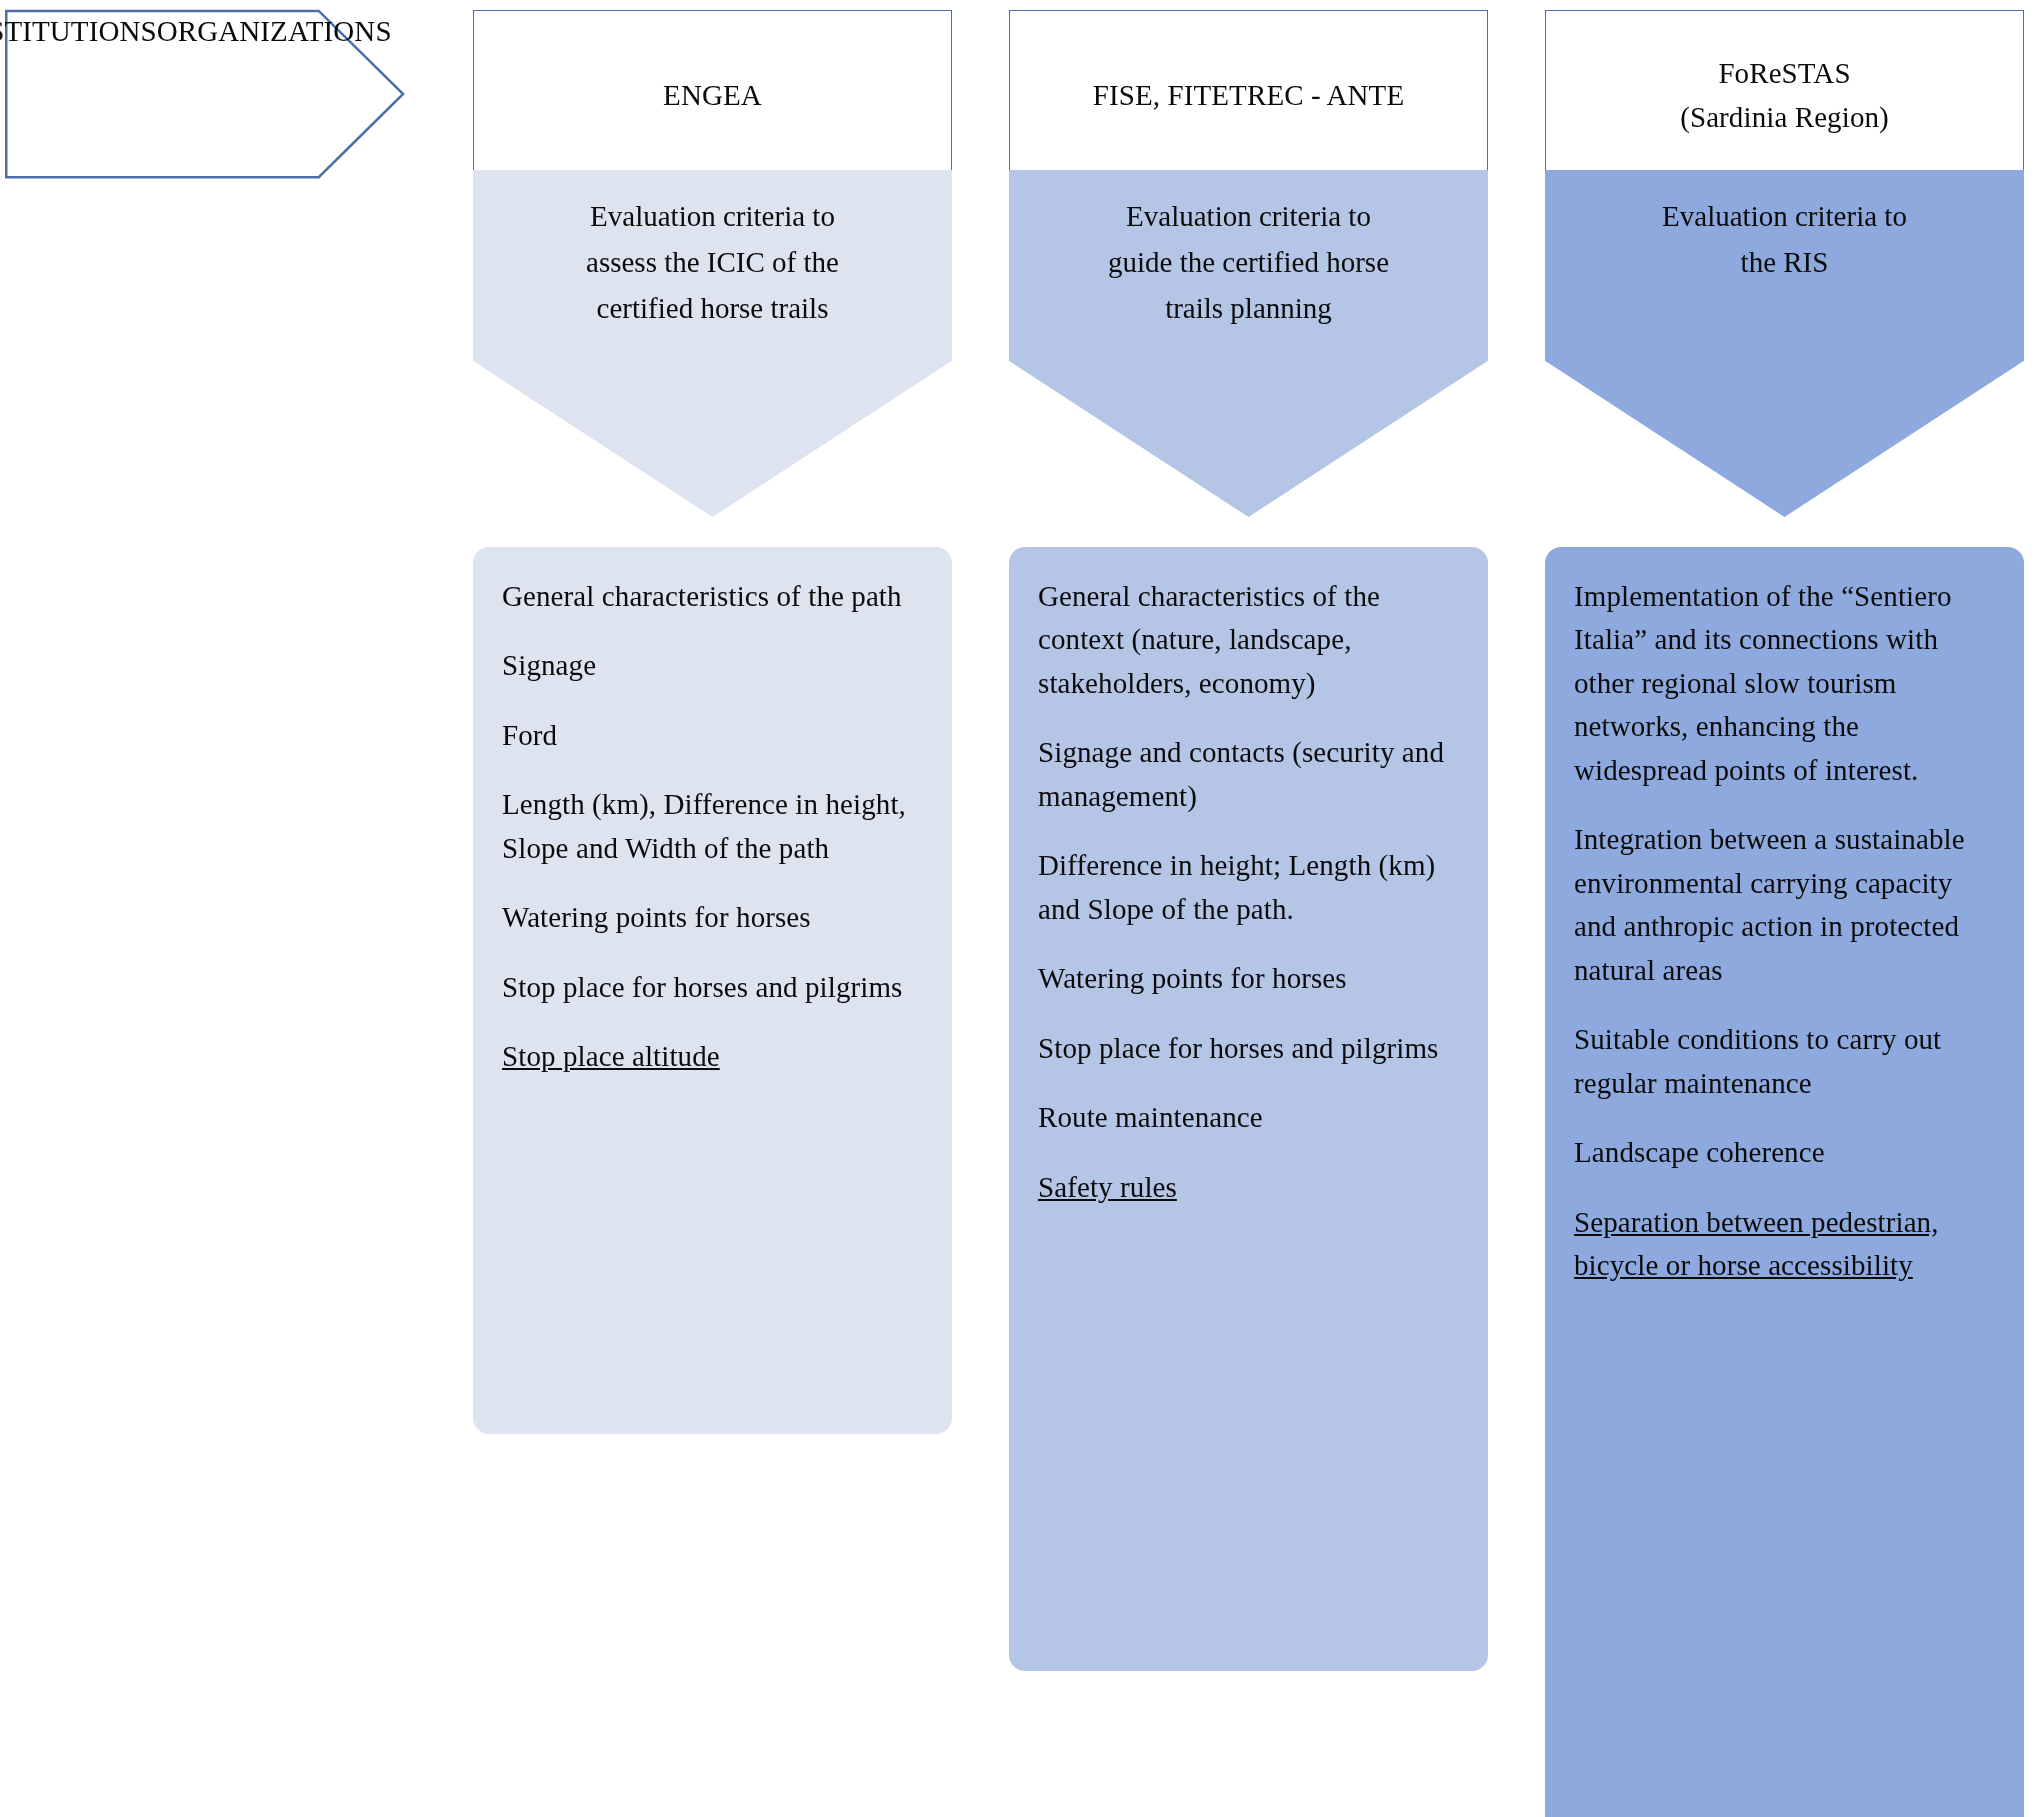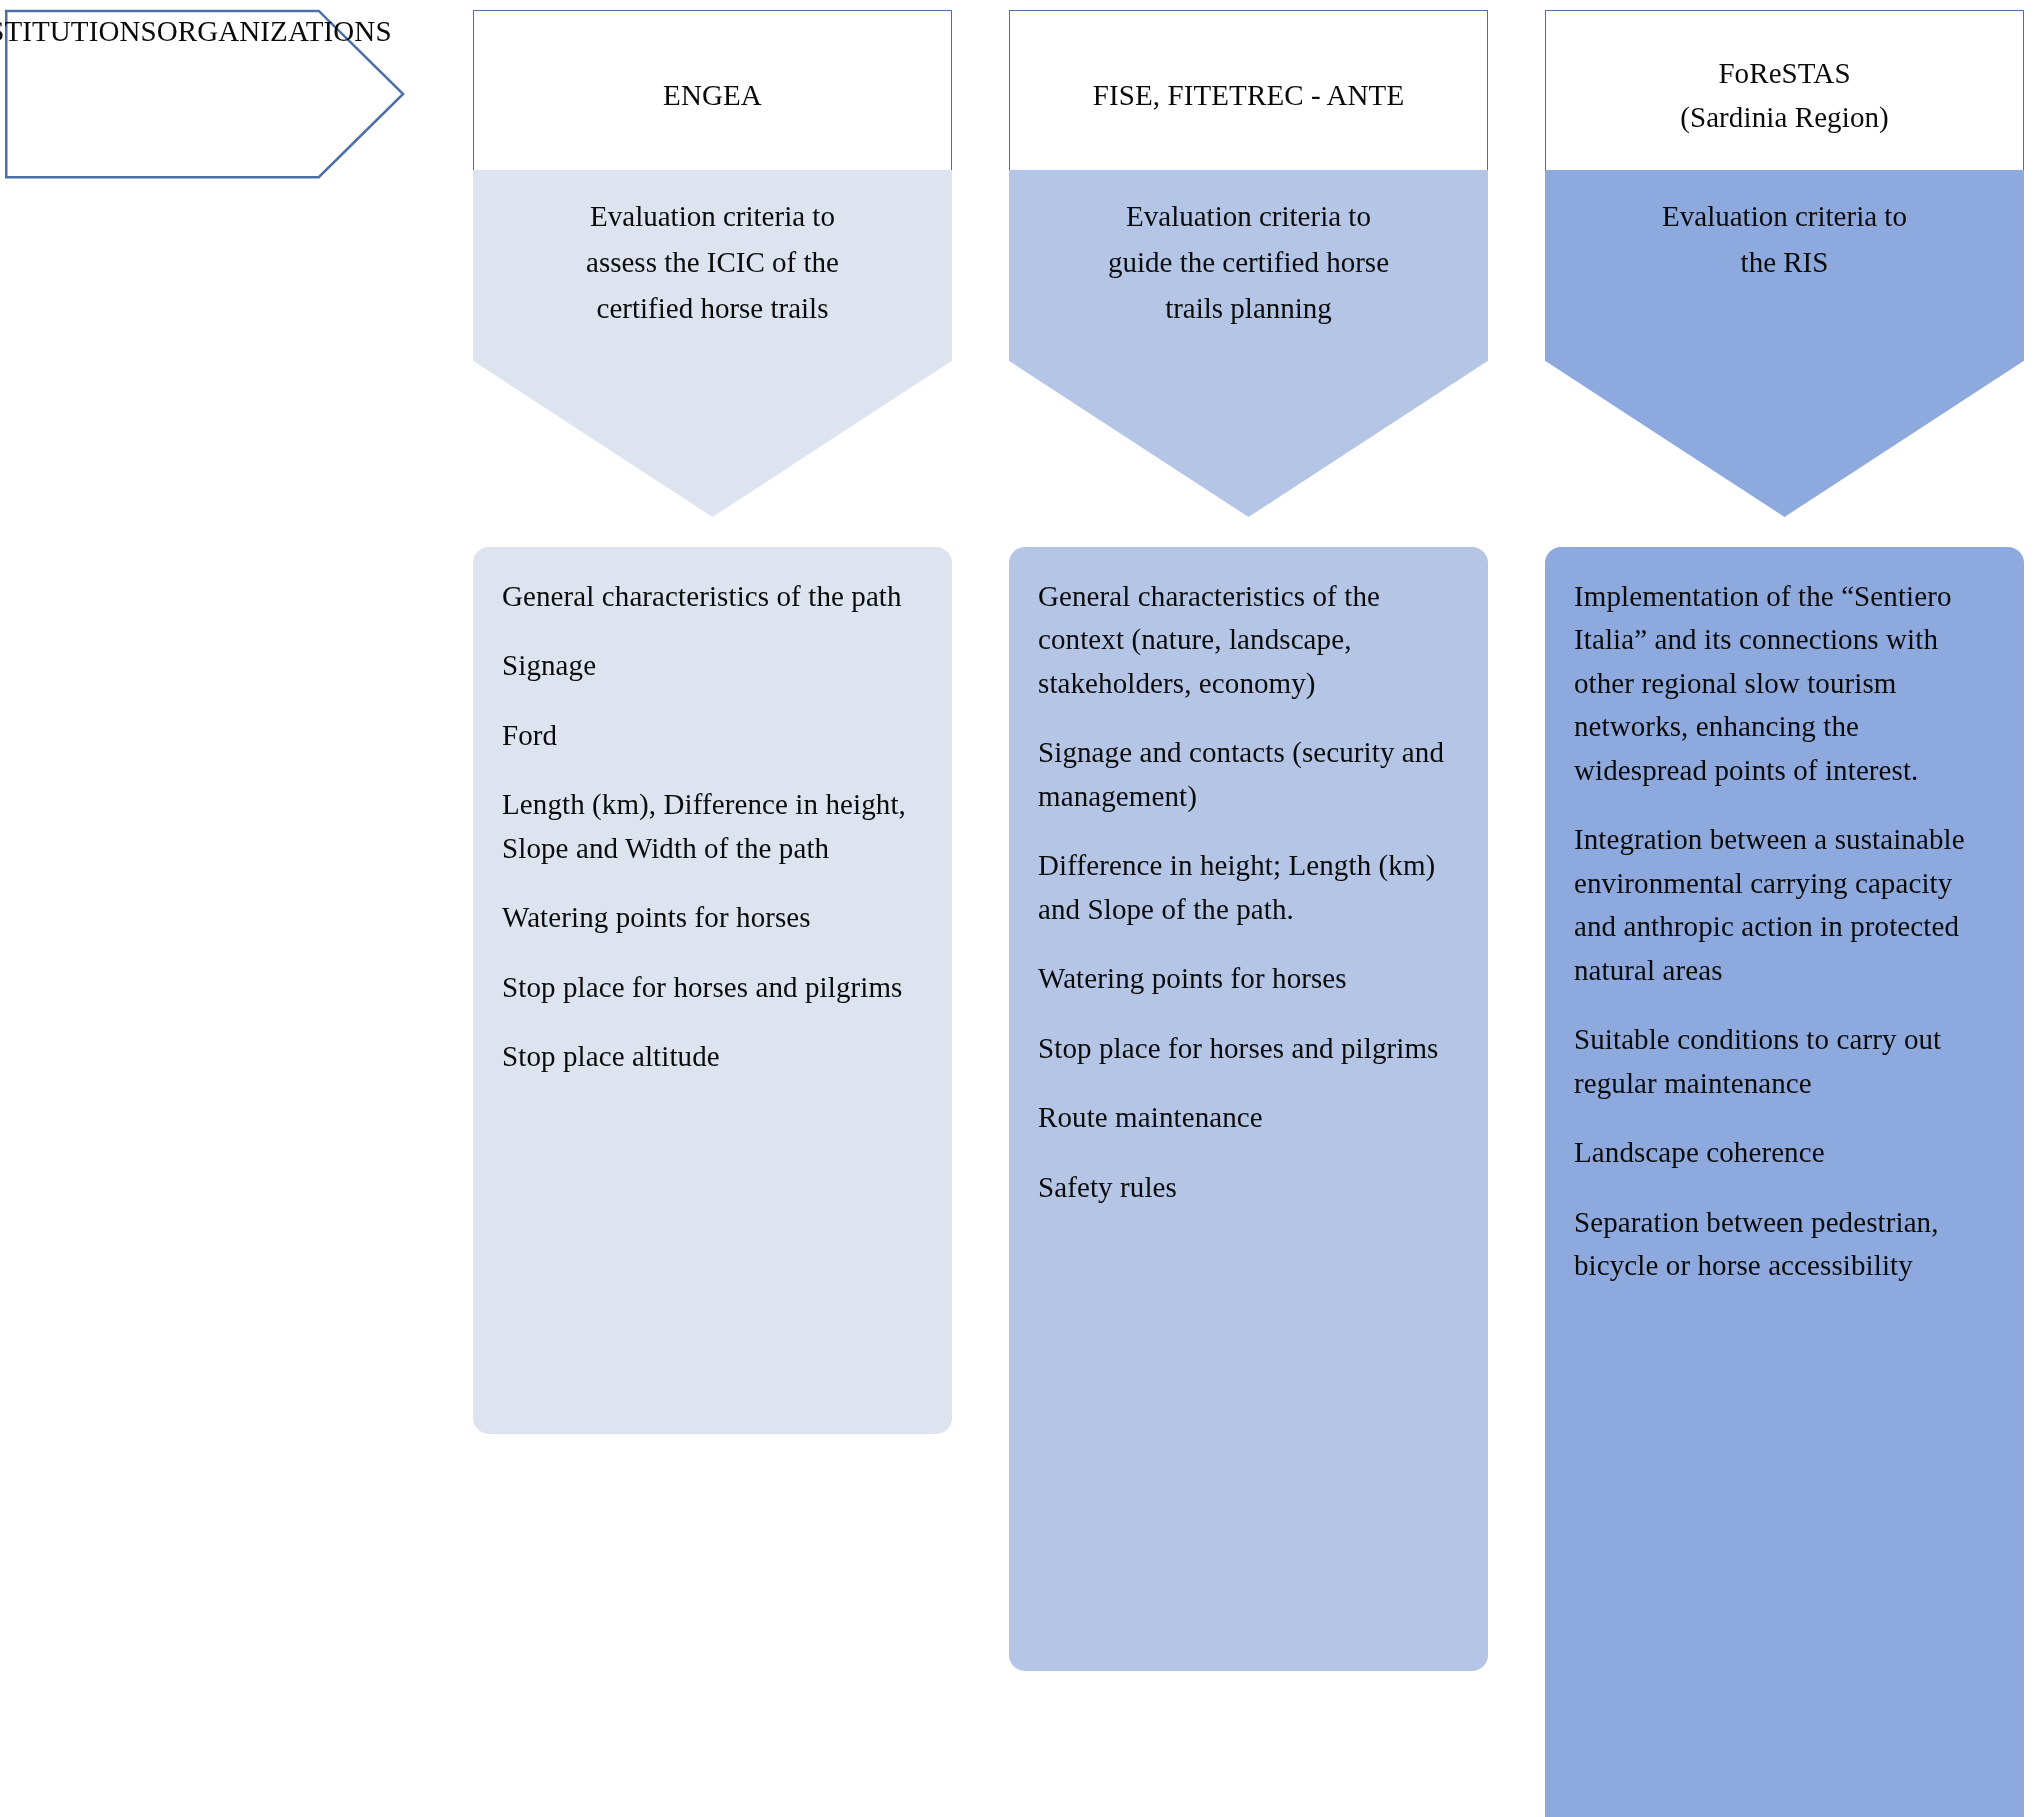--- a/index.html
+++ b/index.html
@@ -112,21 +112,21 @@
   #col-2 .panel { top: 547px; height: 1124px; }
   #col-3 .panel { top: 547px; height: 1535px; }
 
   .criteria-item {
     font-size: 29px;
     line-height: 1.50;
     margin: 0 0 26px 0;
     text-align: left;
     letter-spacing: 0.1px;
   }
-  .criteria-item:last-child { margin-bottom: 0; }
+  .criteria-item:last-child { margin-bottom: 0; text-decoration: underline; }
 
   
   .tint-1 { background: #dde4f0; }
   .tint-2 { background: #b4c5e6; }
   .tint-3 { background: #8da9dd; }
 </style>
 </head>
 <body>
 
 <div id="left-label">

